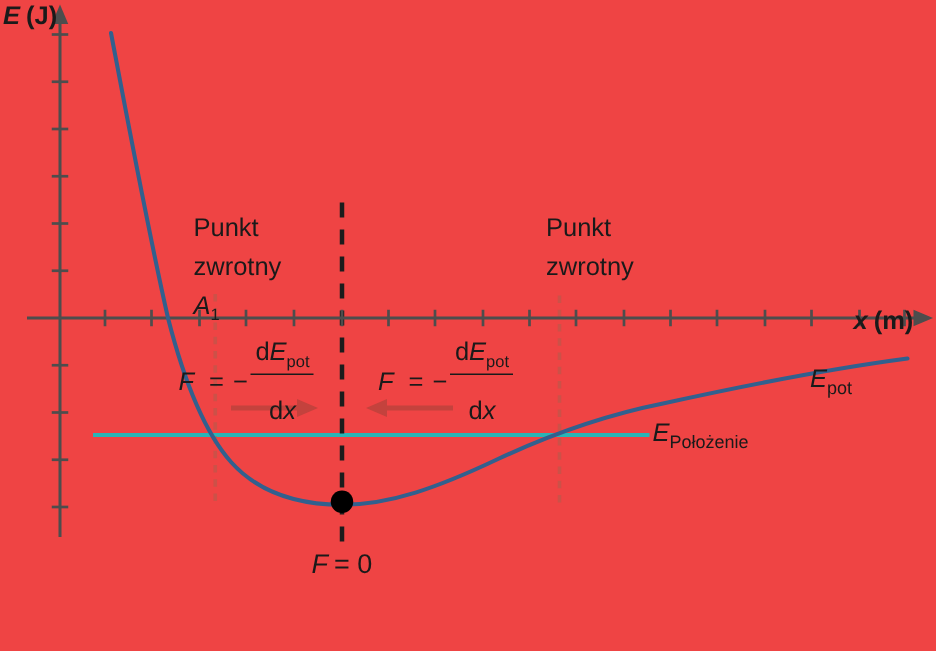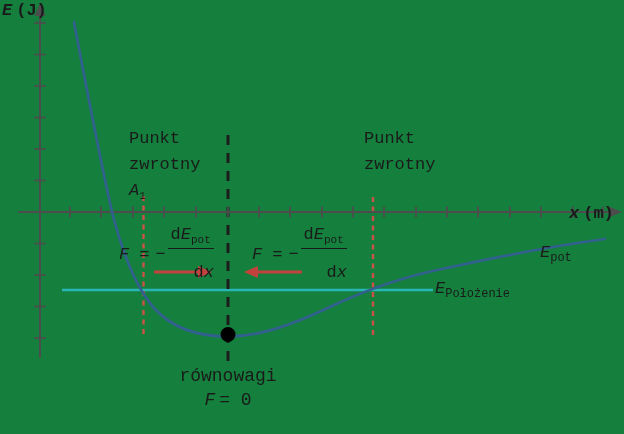--- a/index.html
+++ b/index.html
@@ -1,32 +1,32 @@
 <!DOCTYPE html>
 <html><head>
 <meta charset="utf-8">
 <style>
   html,body{margin:0;padding:0;background:#ffffff;}
   .figure{
-    position:relative;width:624px;height:434px;background:#15803d;
-    font-family:Liberation Mono, monospace;color:#1a1a1a;overflow:hidden;
+    position:relative;width:624px;height:434px;background:#ef4444;
+    font-family:Liberation Sans, sans-serif;color:#1a1a1a;overflow:hidden;
   }
   .figure svg{position:absolute;left:0;top:0;}
   .lbl{position:absolute;font-size:17px;line-height:1.15;white-space:nowrap;}
   .bold{font-weight:bold;}
   .it{font-style:italic;}
   sub{font-size:11px;}
   .sub12 sub, sub.s12{font-size:12px;}
   .unit{margin-left:4px;}
-  .tp{position:absolute;font-size:17px;line-height:26px;white-space:nowrap;}
+  .tp{position:absolute;font-size:17px;line-height:26px;white-space:nowrap;margin-top:13px;}
   .formula{position:absolute;display:flex;align-items:center;font-size:17px;white-space:nowrap;}
   .formula .f-lhs{font-style:italic;margin-right:10px;}
   .formula .f-rel{margin-right:6px;}
   .formula .f-minus{margin-right:2px;}
-  .frac{display:inline-flex;flex-direction:column;align-items:flex-end;line-height:1.1;}
+  .frac{display:inline-flex;flex-direction:column;align-items:center;line-height:1.1;}
   .frac .num{padding:0 3px 2px 3px;border-bottom:1.7px solid #1a1a1a;}
   .frac .den{padding-top:15px;}
   .eq-block{position:absolute;text-align:center;font-size:18px;line-height:24px;white-space:nowrap;}
 </style>
 </head>
 <body>
 
 <div class="figure">
 
   <svg id="fig-svg" width="624" height="434" viewBox="0 0 624 434">
@@ -107,17 +107,16 @@
       <span class="num"><span>d</span><span class="it">E</span><sub>pot</sub></span>
       <span class="den"><span>d</span><span class="it">x</span></span>
     </span>
   </div>
 
   <div class="lbl" style="left:540px;top:243px"><span class="it">E</span><sub class="s12">pot</sub></div>
 
   <div class="lbl" style="left:435px;top:279px"><span class="it">E</span><sub class="s12">Położenie</sub></div>
 
   <div class="eq-block" style="left:138px;top:364px;width:180px">
-    <div>równowagi</div>
     <div><span class="it">F</span><span class="unit">= 0</span></div>
   </div>
 
 </div>
 
 </body></html>

